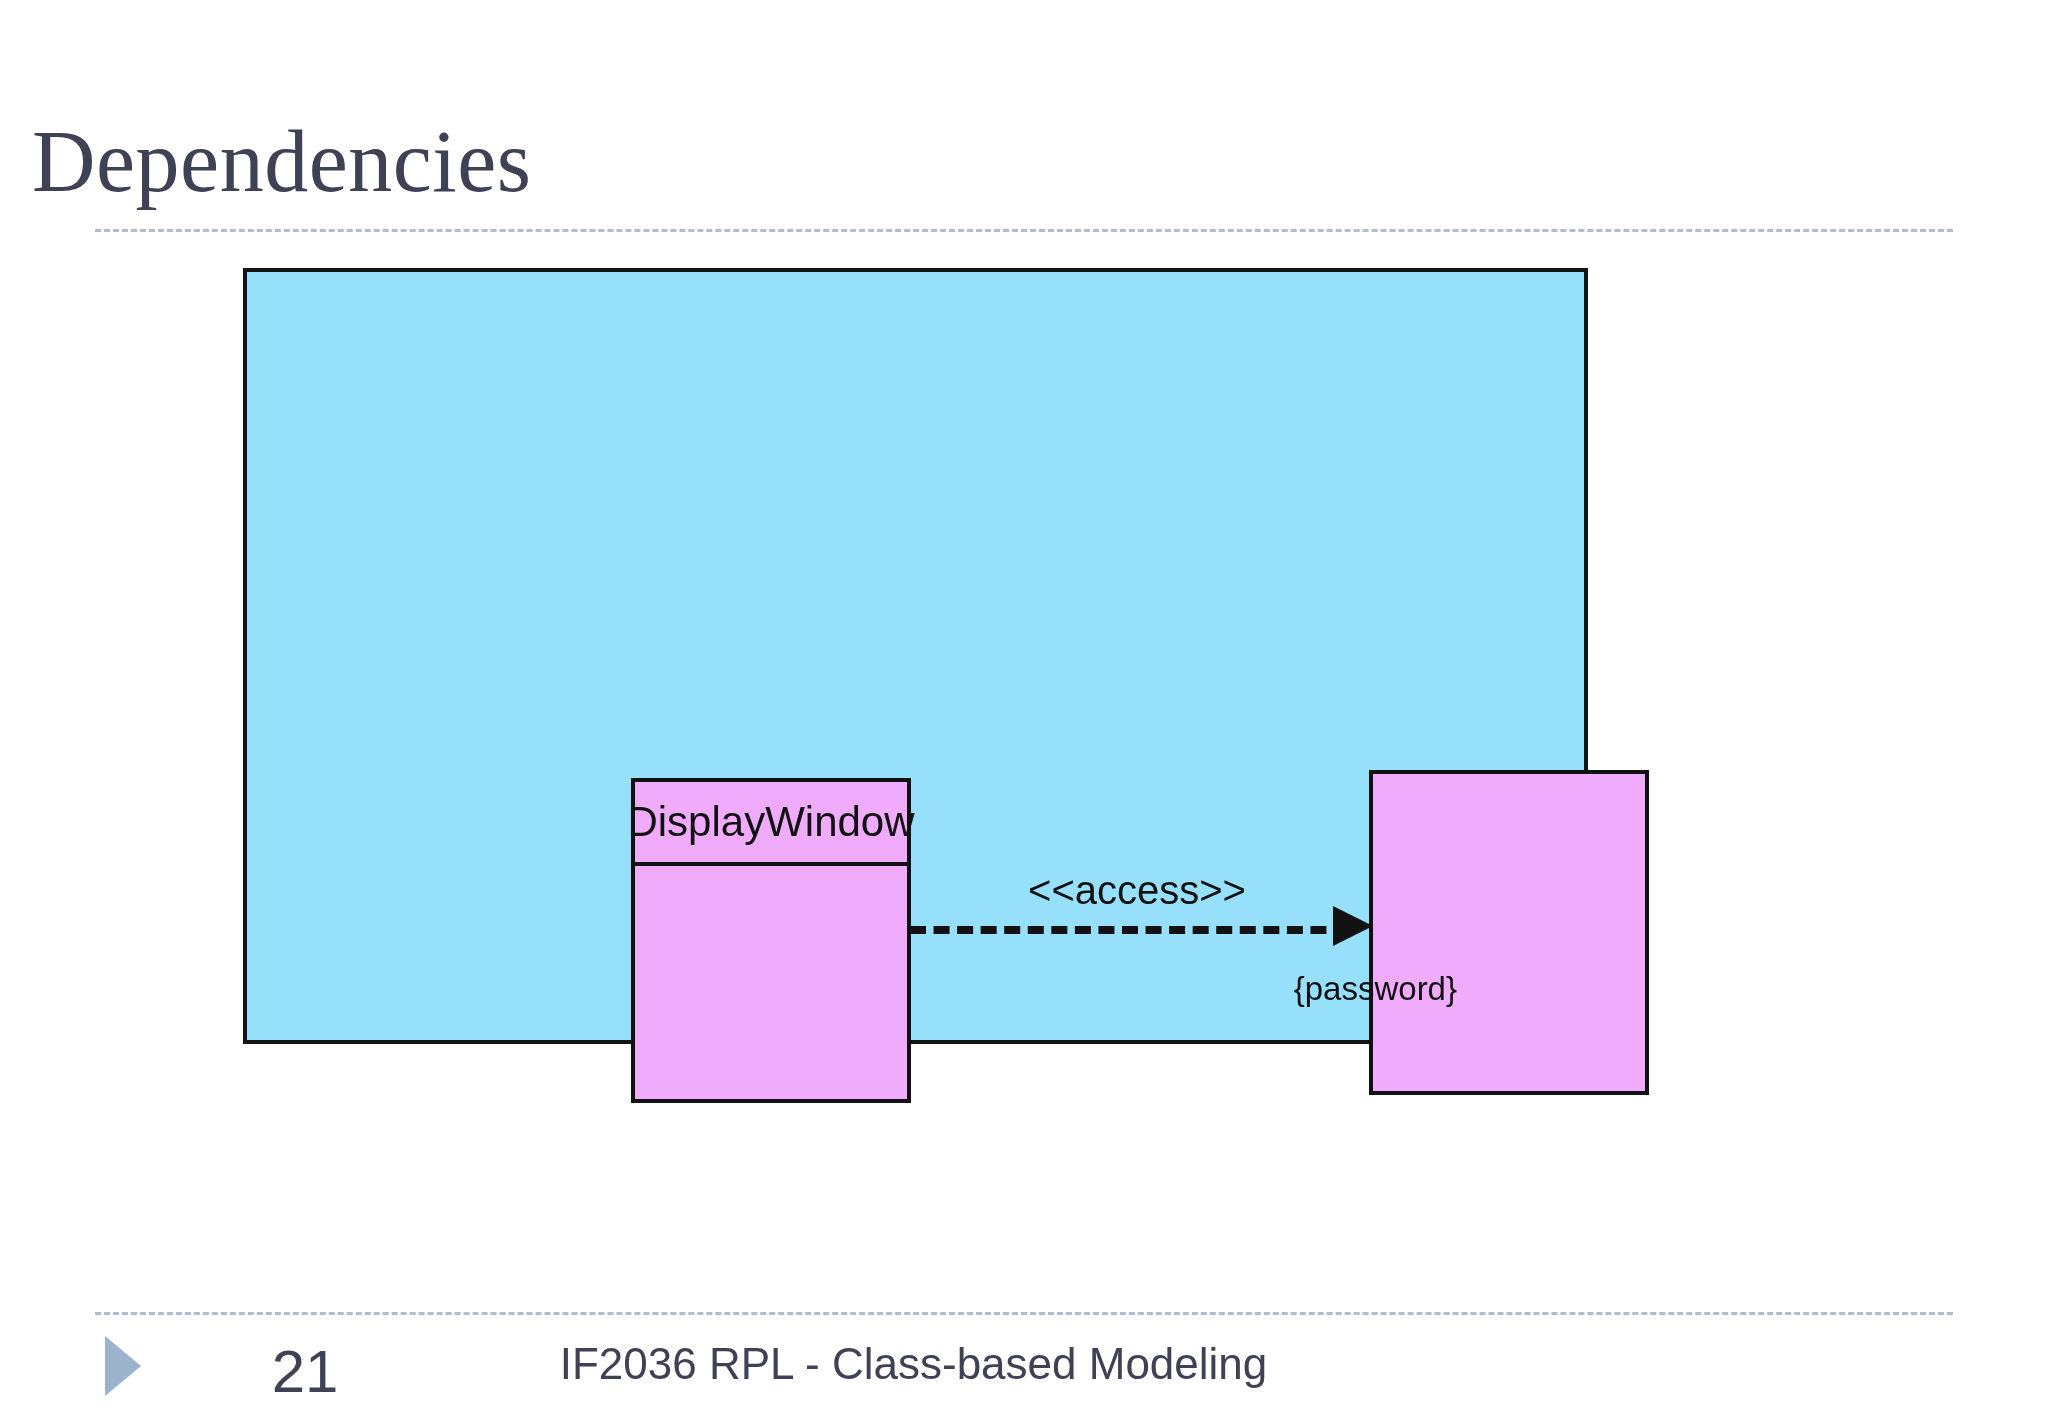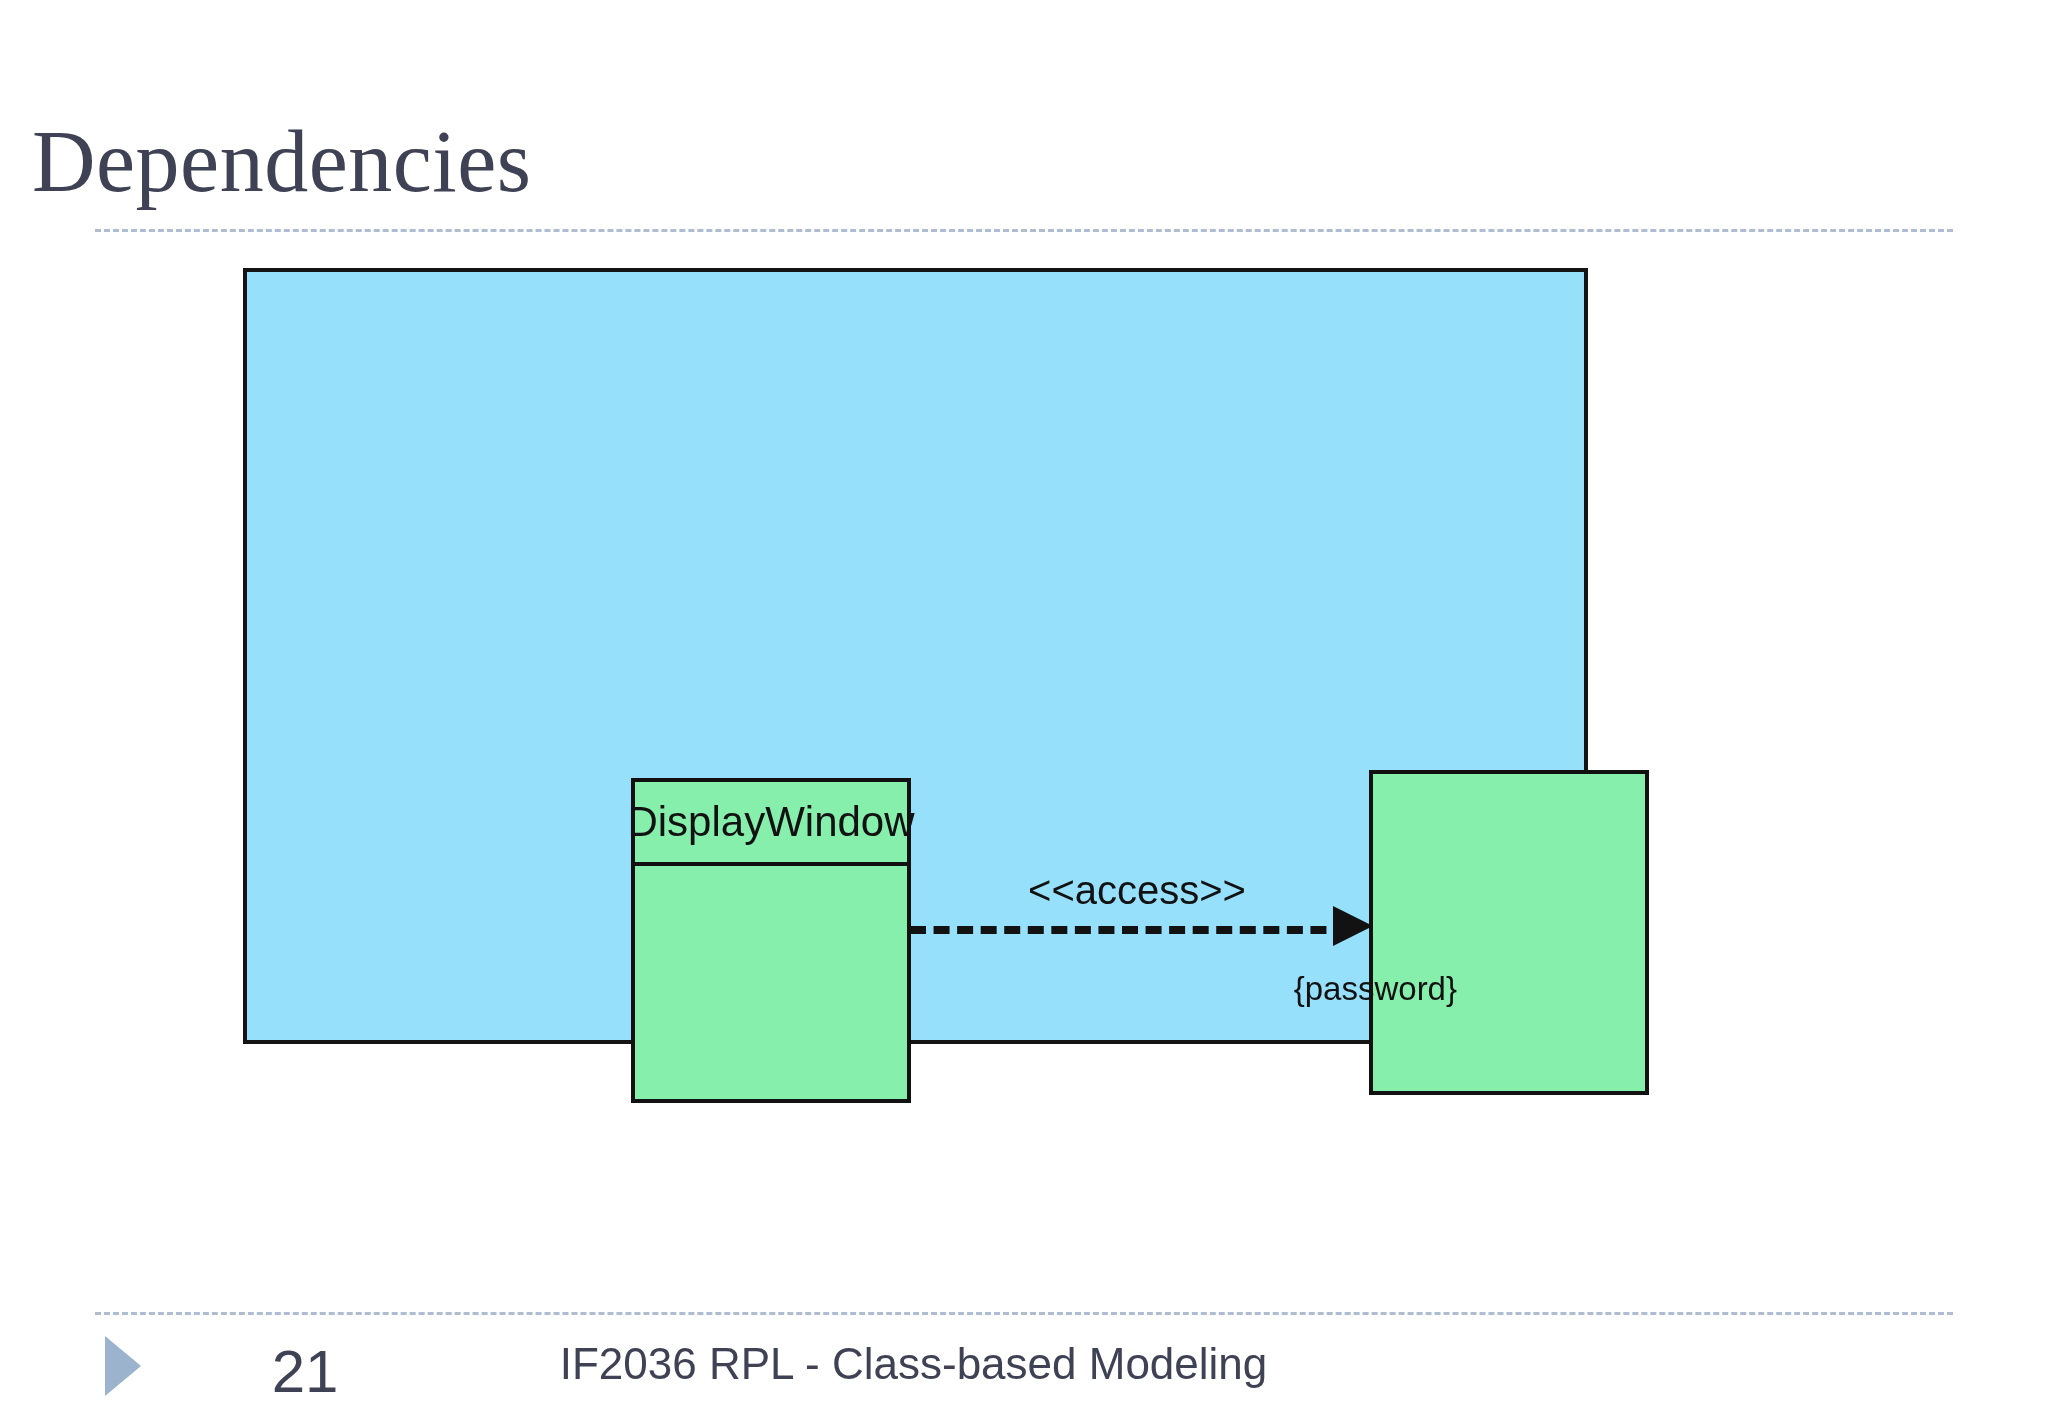--- a/index.html
+++ b/index.html
@@ -51,21 +51,21 @@
     width: 1345px;
     height: 776px;
     background: #97e0fb;
     border: 4px solid #141414;
     box-sizing: border-box;
   }
 
   
   .uml-class {
     position: absolute;
-    background: #86efac;
+    background: #f0abfc;
     border: 4px solid #111111;
     box-sizing: border-box;
     display: flex;
     flex-direction: column;
   }
   .uml-class-name {
     height: 84px;
     border-bottom: 4px solid #111111;
     display: flex;
     align-items: center;

